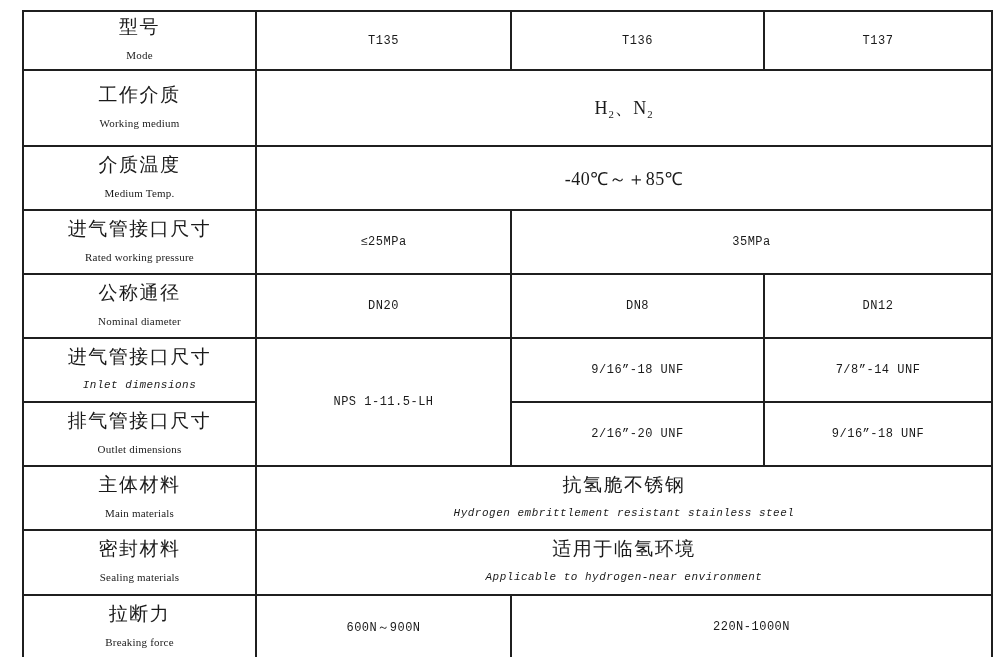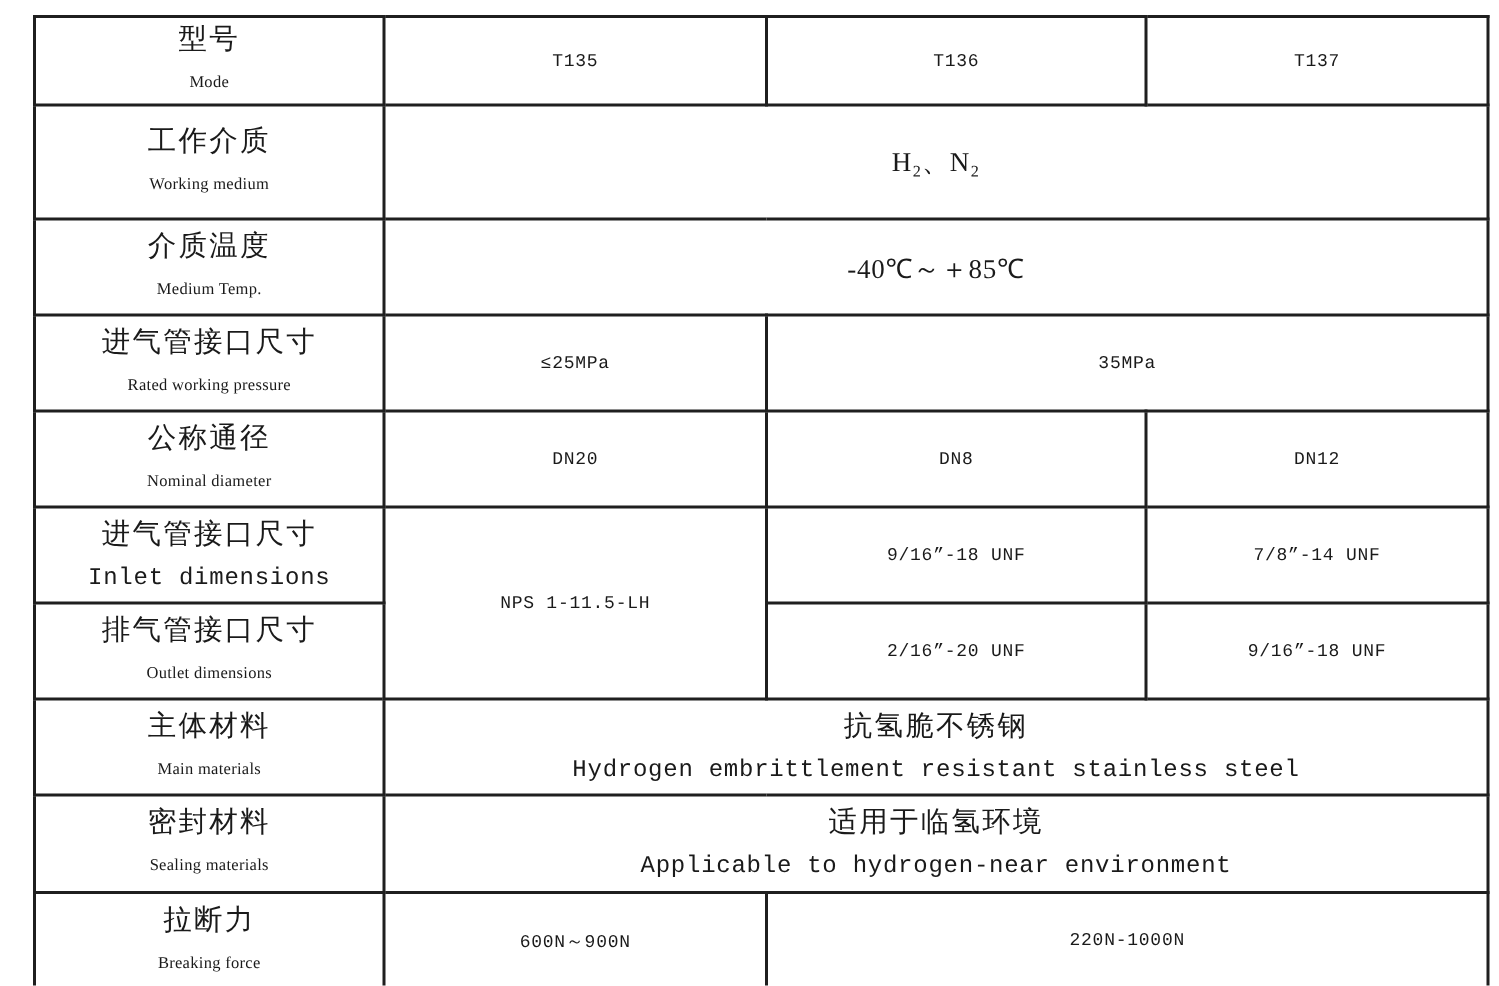--- a/index.html
+++ b/index.html
@@ -41,23 +41,24 @@
     letter-spacing: 1.5px;
   }
   .en {
     font-family: "Liberation Serif", serif;
     font-size: 11px;
     line-height: 28px;
     letter-spacing: 0.2px;
   }
   .en-mono {
     font-family: "Liberation Mono", monospace;
-    font-size: 16px;
+    font-size: 11px;
     line-height: 28px;
     letter-spacing: 0.5px;
+    font-style: italic;
   }
   
   .val-mono {
     font-family: "Liberation Mono", monospace;
     font-size: 12px;
     letter-spacing: 0.5px;
   }
   .val-serif {
     font-family: Liberation Serif, serif;
     font-size: 18px;

